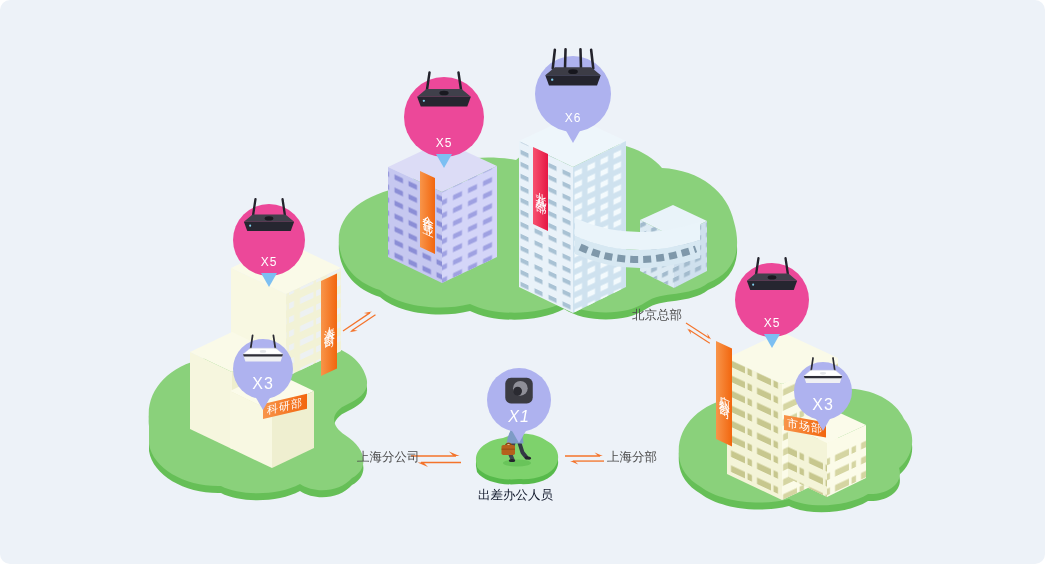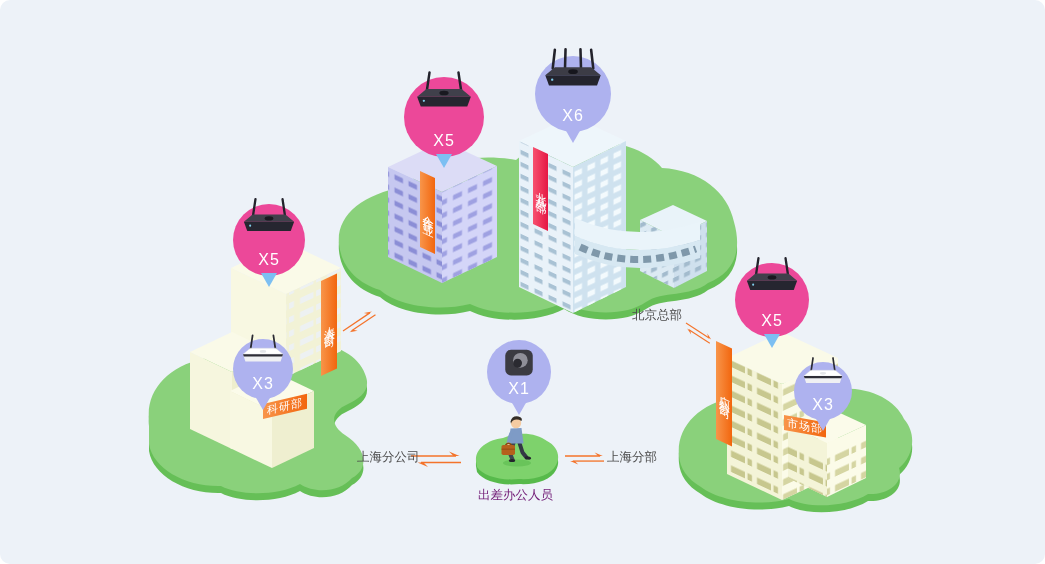--- a/index.html
+++ b/index.html
@@ -25,26 +25,26 @@
   .bubble.purple{background:#aeb2ef;}
   .bubble .tail{
     position:absolute;left:50%;bottom:-11px;margin-left:-8px;width:0;height:0;
     border-left:8px solid transparent;border-right:8px solid transparent;
   }
   .bubble.blue .tail{border-top:14px solid #7cbff2;}
   .bubble.purple .tail{border-top:14px solid #aeb2ef;}
   .bubble .router{position:absolute;left:50%;transform:translateX(-50%);}
   .bubble .model{
     position:absolute;bottom:7px;left:0;width:100%;text-align:center;
-    color:#fff;font-size:16px;letter-spacing:1px;
+    color:#fff;font-size:12px;letter-spacing:1px;
   }
   .bubble.small .model{font-size:16px;bottom:6px;}
   
   .link-label{position:absolute;font-size:12.5px;color:#4c4c4c;z-index:5;white-space:nowrap;}
-  .caption{color:#701a75;}
+  .caption{color:#0f172a;}
 </style>
 </head>
 <body>
 
 <div class="canvas">
 
   <svg class="scene" width="1045" height="564" viewBox="0 0 1045 564">
     <defs>
 
       <path id="isl-bj" d="M339,244 C336,216 362,194 404,187 C424,163 475,152 516,160
@@ -300,21 +300,21 @@
   </div>
 
   <div class="bubble purple small" style="left:794px;top:362px;width:58px;height:58px;">
     <svg class="router" style="top:-8px;" width="46" height="34" viewBox="0 0 60 44">
         <use href="#sym-router-white2"></use>
       </svg>
     <div class="model">X3</div>
     <div class="tail"></div>
   </div>
 
-  <div class="bubble purple small" style="left:487px;top:340px;width:64px;height:64px;">
+  <div class="bubble purple small" style="left:487px;top:368px;width:64px;height:64px;font-style:italic;">
     <svg class="router" style="top:7px;" width="37" height="33" viewBox="0 0 40 36">
         <use href="#sym-router-x1"></use>
       </svg>
     <div class="model">X1</div>
     <div class="tail"></div>
   </div>
 
   <div class="link-label" style="left:632px;top:307px;">北京总部</div>
   <div class="link-label" style="left:357px;top:449px;">上海分公司</div>
   <div class="link-label" style="left:607px;top:449px;">上海分部</div>

